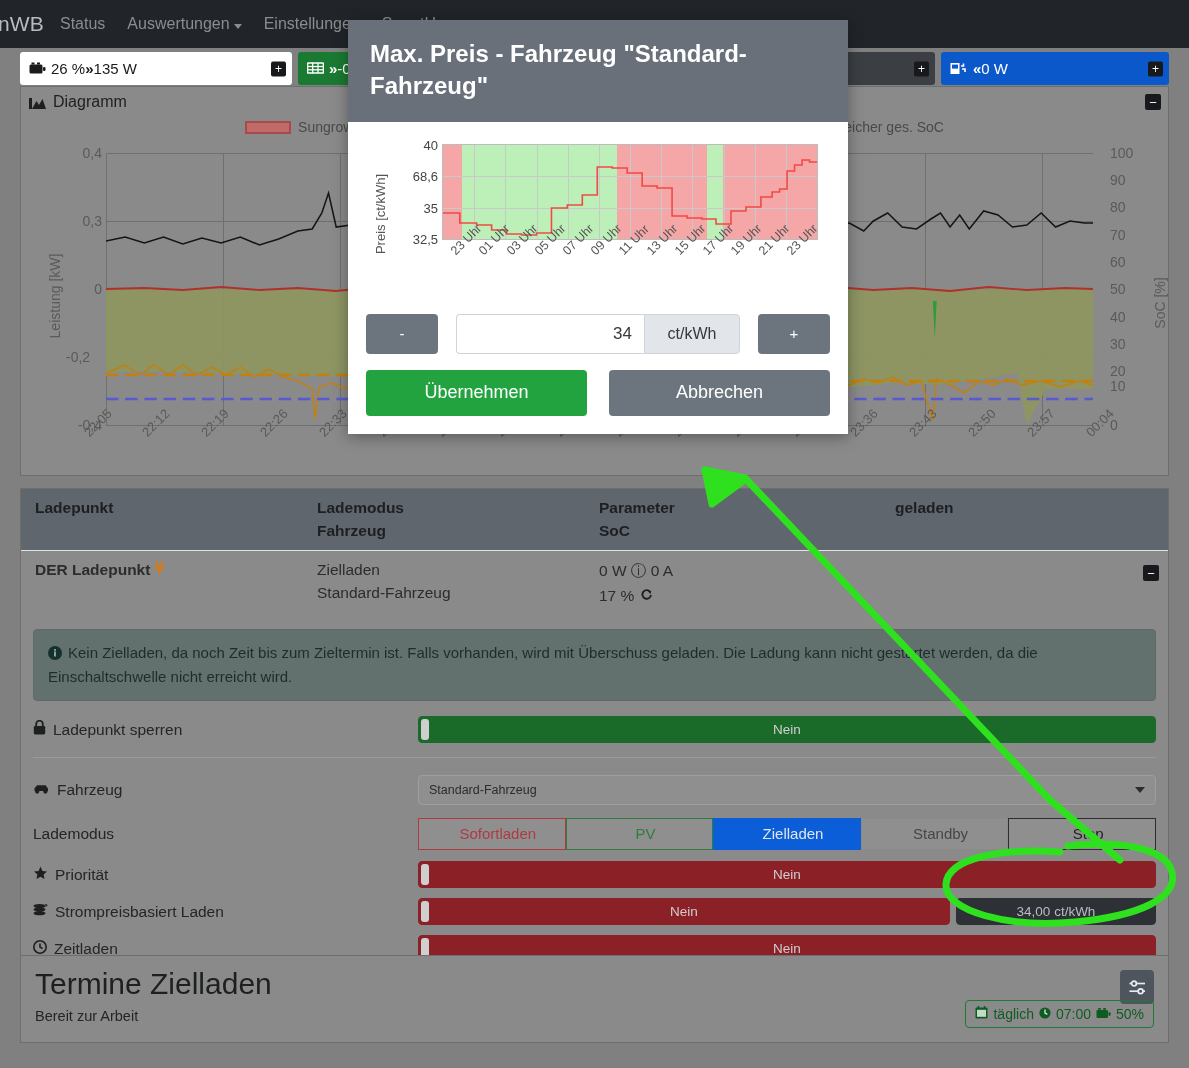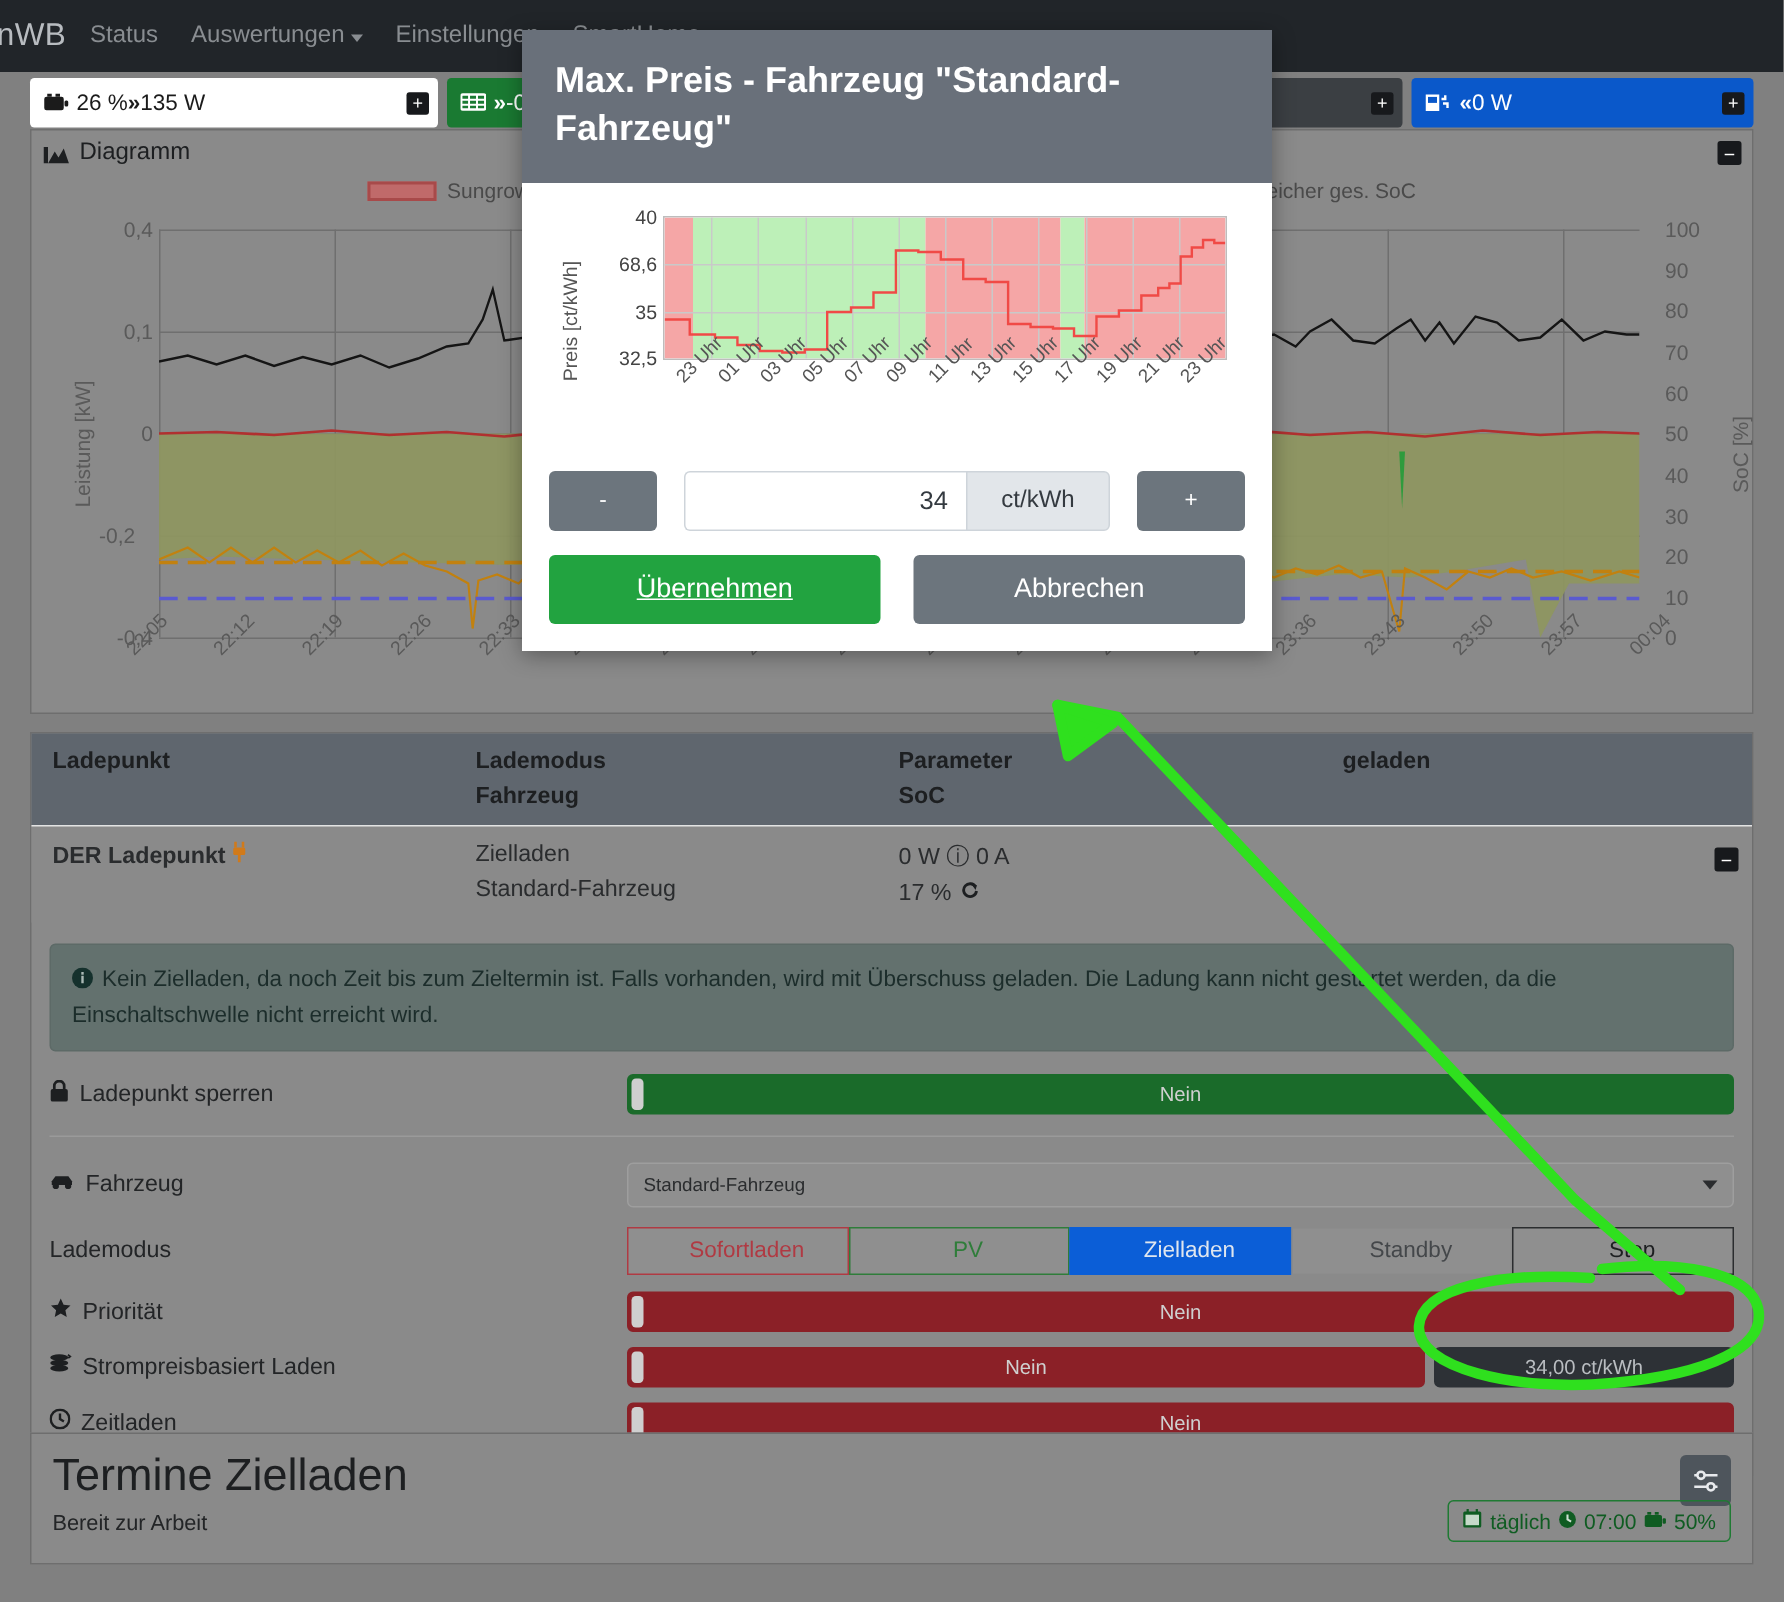--- a/index.html
+++ b/index.html
@@ -219,21 +219,21 @@
     color:#343a40; background:#fff; display:flex; align-items:center; justify-content:flex-end;
   }
   .unit {
     width:96px; height:40px; background:#e2e6ea; border:1px solid #ced4da;
     border-radius:0 4px 4px 0; display:flex; align-items:center; justify-content:center;
     font-size:16px; color:#343a40;
   }
   .modal-actions { display:flex; gap:22px; margin-top:16px; }
   .mbtn { flex:1; height:46px; border:none; border-radius:4px; color:#fff;
           font-size:18px; display:flex; align-items:center; justify-content:center; }
-  .mbtn.ok { background:#22a340;text-decoration:underline; }
+  .mbtn.ok { background:#22a340; }
   .mbtn.cancel { background:#6c757d; }
 
   
   .annot { position:absolute; inset:0; z-index:60; pointer-events:none; }
 </style>
 </head>
 <body>
 
 <div class="navbar">
   <div class="brand">enWB</div>
@@ -324,37 +324,37 @@
         <span class="sw" style="background:transparent;border:2px dashed #c2810f"></span>
         <span>Speicher ges. SoC</span>
       </span>
     </div>
 
     <div class="ylab-left">Leistung [kW]</div>
     <div class="ylab-right">SoC [%]</div>
 
     <div class="yticks" style="left:45px;top:0;width:36px;text-align:right;height:100%">
       <div class="ytick" style="top:36px;width:36px;text-align:right">0,4</div>
-      <div class="ytick" style="top:104px;width:36px;text-align:right">0,1</div>
+      <div class="ytick" style="top:104px;width:36px;text-align:right">0,3</div>
       <div class="ytick" style="top:172px;width:36px;text-align:right">0</div>
       <div class="ytick" style="top:240px;width:36px;text-align:left">-0,2</div>
       <div class="ytick" style="top:308px;width:36px;text-align:right">-0,4</div>
     </div>
 
     <div class="yticks" style="right:28px;top:0;width:30px;height:100%">
       <div class="ytick" style="top:36px">100</div>
       <div class="ytick" style="top:63px">90</div>
       <div class="ytick" style="top:90px">80</div>
       <div class="ytick" style="top:118px">70</div>
       <div class="ytick" style="top:145px">60</div>
       <div class="ytick" style="top:172px">50</div>
       <div class="ytick" style="top:200px">40</div>
       <div class="ytick" style="top:227px">30</div>
       <div class="ytick" style="top:254px">20</div>
-      <div class="ytick" style="top:281px">10</div>
+      <div class="ytick" style="top:269px">10</div>
       <div class="ytick" style="top:308px">0</div>
     </div>
 
     <div class="plot">
       <div class="gridline-h" style="top:0"></div>
       <div class="gridline-h" style="top:68px"></div>
       <div class="gridline-h" style="top:136px"></div>
       <div class="gridline-h" style="top:204px"></div>
       <div class="gridline-h" style="top:272px"></div>
       <div class="gridline-v" style="left:0"></div>

